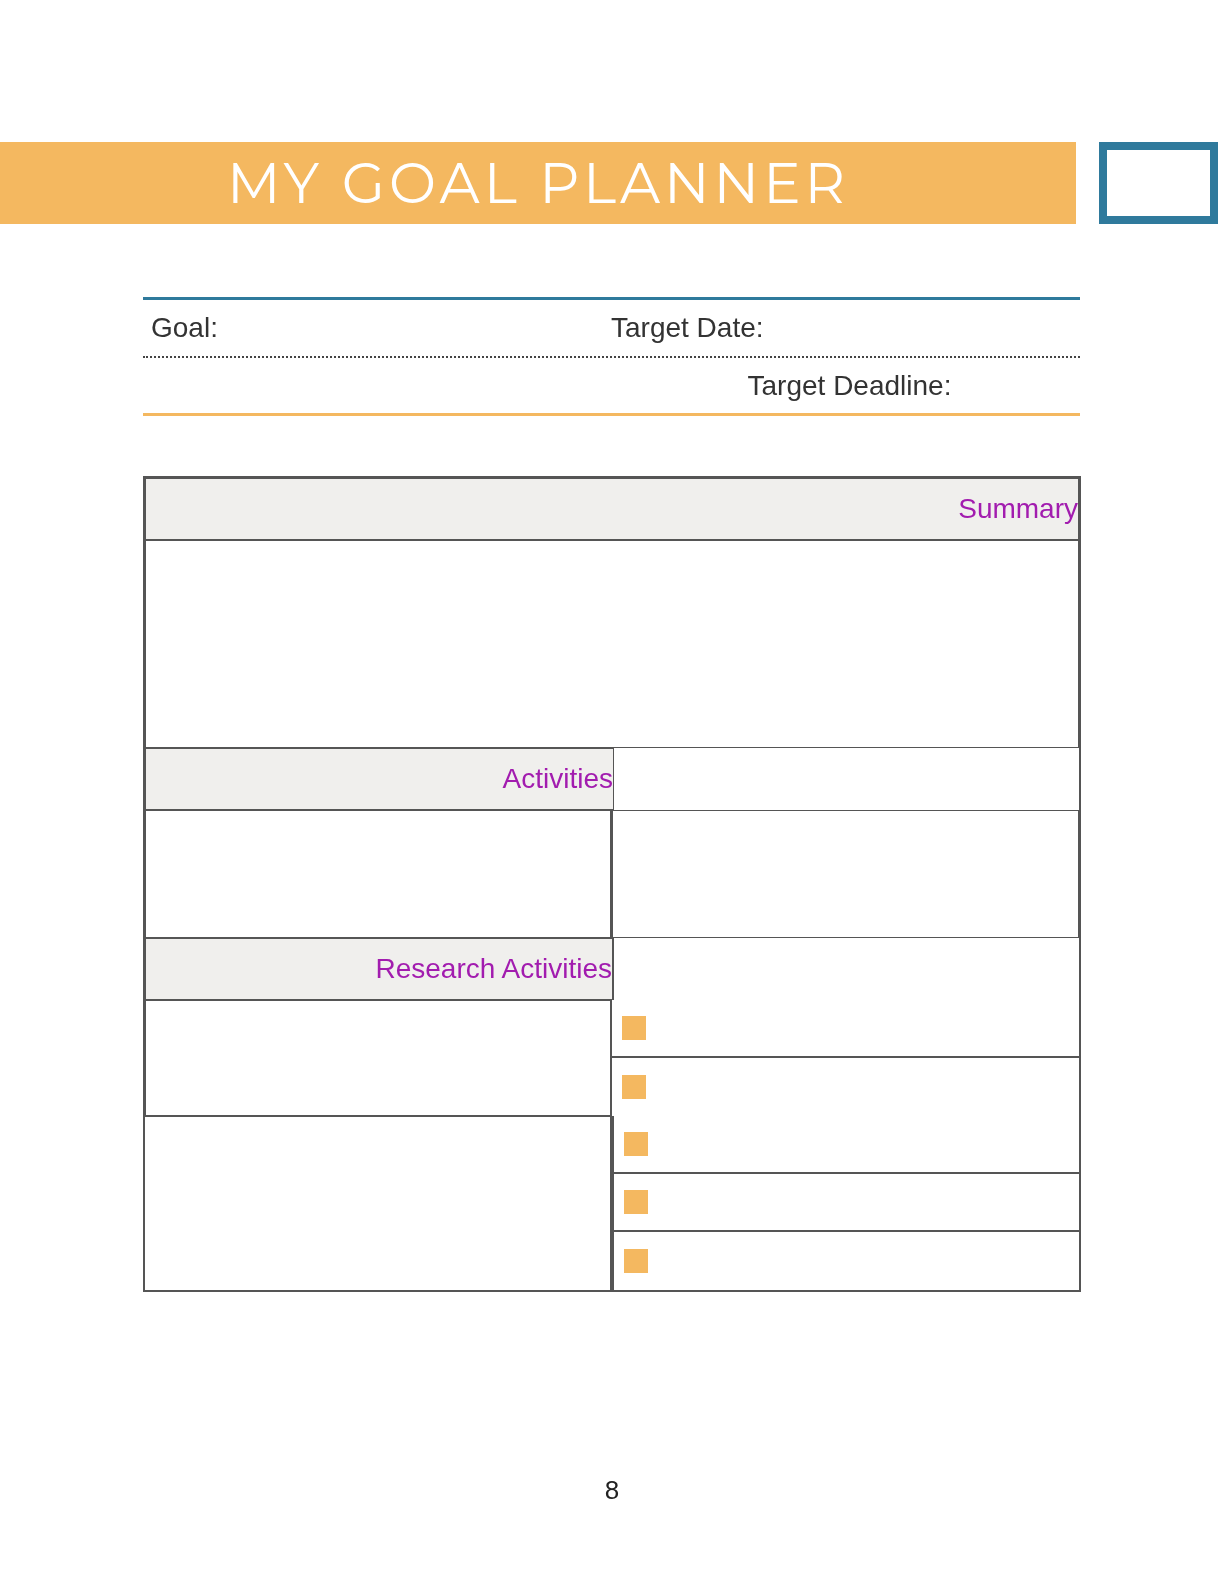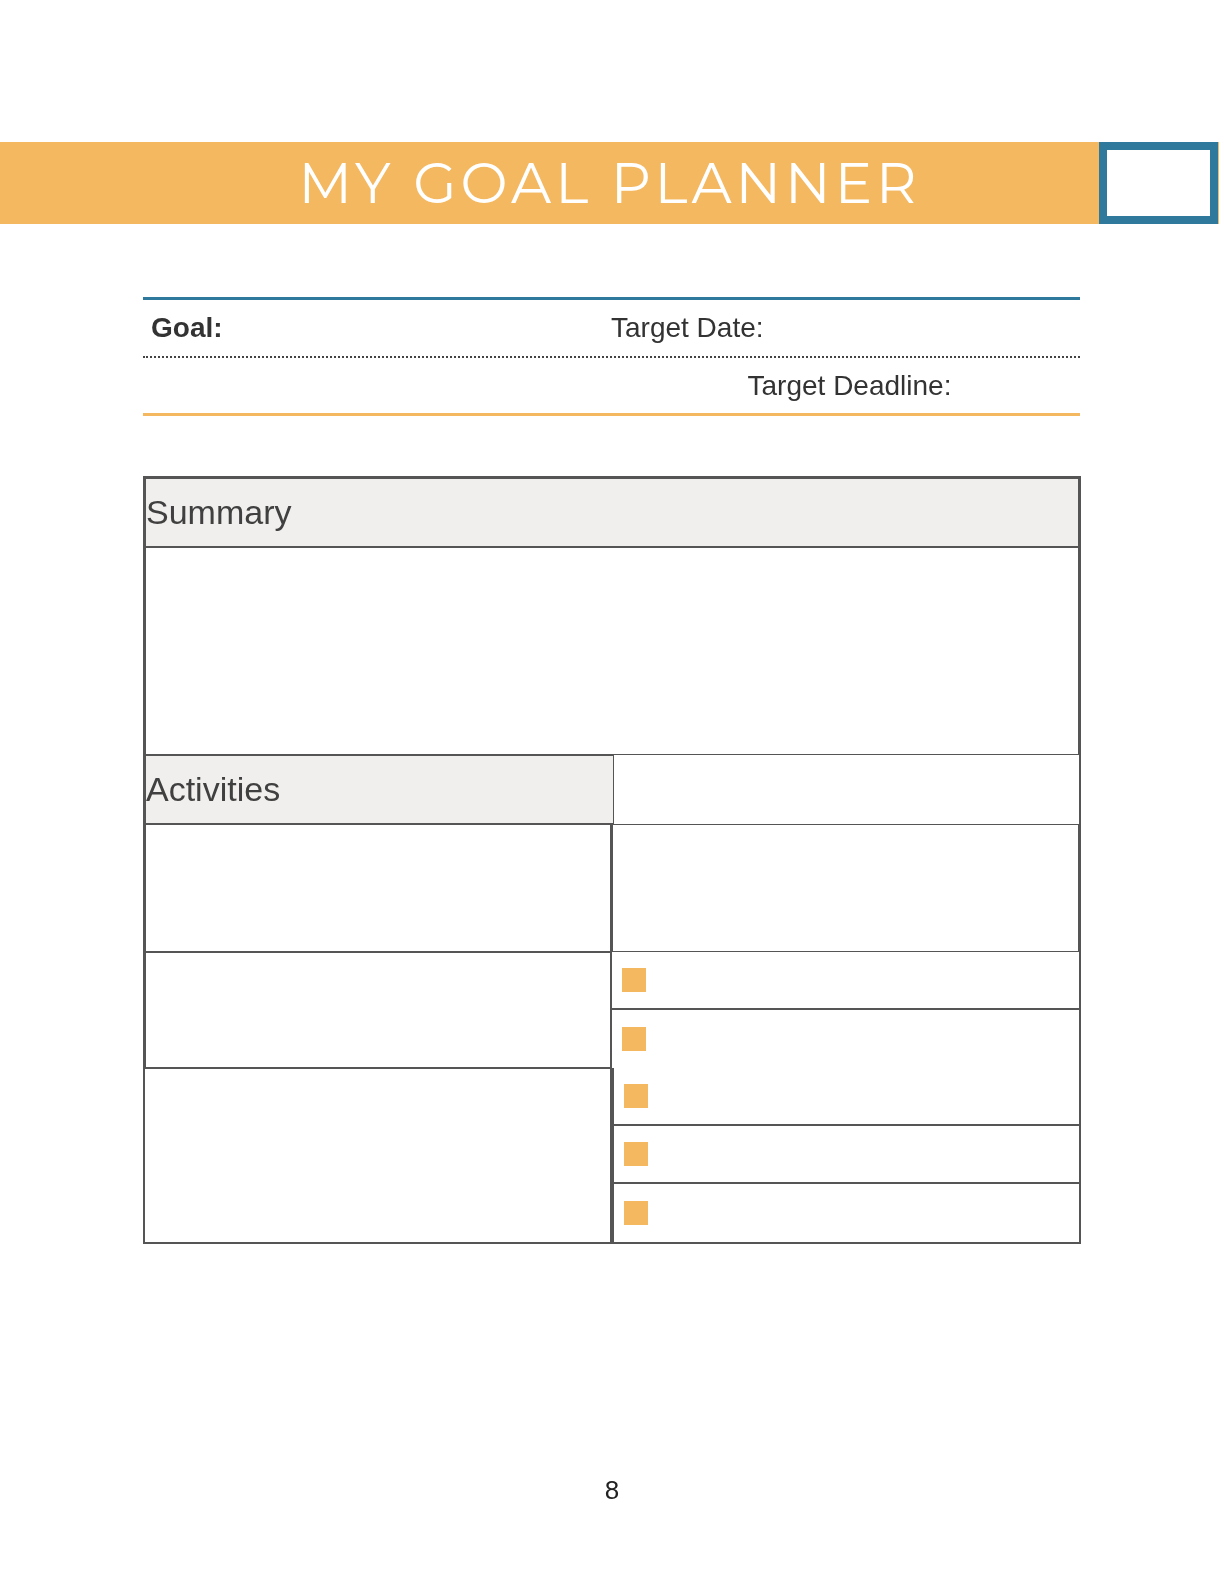--- a/index.html
+++ b/index.html
@@ -11,21 +11,21 @@
       font-family: 'Segoe UI', Tahoma, Geneva, Verdana, sans-serif;
       background: #ffffff;
       width: 1224px;
       height: 1584px;
       position: relative;
     }
     .header-bar {
       position: absolute;
       top: 142px;
       left: 0;
-      width: 1219px;
+      width: 1076px;
       height: 82px;
       background: #f4b860;
       display: flex;
       align-items: center;
       justify-content: center;
     }
     .header-title {
       color: #ffffff;
       font-size: 56px;
       font-weight: 400;
@@ -55,21 +55,20 @@
       display: flex;
       height: 58px;
       align-items: center;
       border-bottom: 2px dotted #444;
     }
     .info-goal {
       width: 468px;
       font-size: 28px;
       color: #333;
       padding-left: 8px;
-      font-weight: bold;
     }
     .info-start {
       font-size: 28px;
       color: #333;
     }
     .info-row2 {
       display: flex;
       height: 58px;
       align-items: center;
       border-bottom: 3px solid #f4b860;
@@ -83,23 +82,23 @@
     .planner-table {
       position: absolute;
       top: 476px;
       left: 143px;
       width: 938px;
       border: 2px solid #555;
       border-collapse: collapse;
     }
     .section-header {
       background: #f0efed;
-      text-align: left;
-      font-size: 34px;
-      color: #404040;
+      text-align: right;
+      font-size: 28px;
+      color: #a21caf;
       padding: 14px 0;
       border: 1px solid #555;
     }
     .section-body {
       background: #ffffff;
       border: 1px solid #555;
     }
     .summary-body {
       height: 208px;
     }
@@ -174,20 +173,21 @@
 
   <div class="two-col">
     <div class="col-right section-header">Activities</div>
   </div>
   <div class="two-col">
     <div class="col-left section-body motivations-body"></div>
     <div class="col-right section-body motivations-body"></div>
   </div>
 
   <div class="two-col">
+    <div class="col-left section-header">Research Activities</div>
   </div>
   <div class="two-col">
     <div class="col-left section-body research-body"></div>
     <div class="col-right">
       <div class="action-row">
         <div class="action-check"></div>
       </div>
       <div class="action-row" style="border-bottom:none;">
         <div class="action-check"></div>
       </div>

